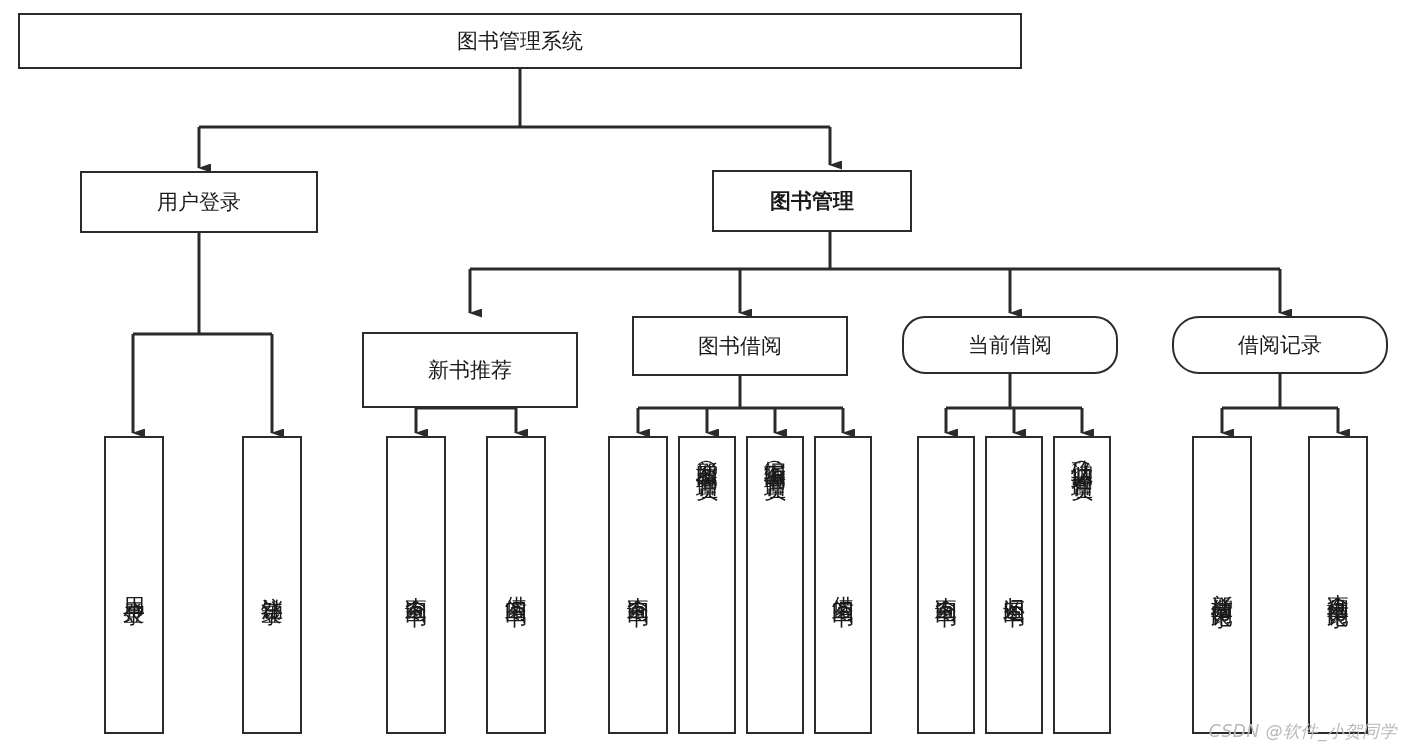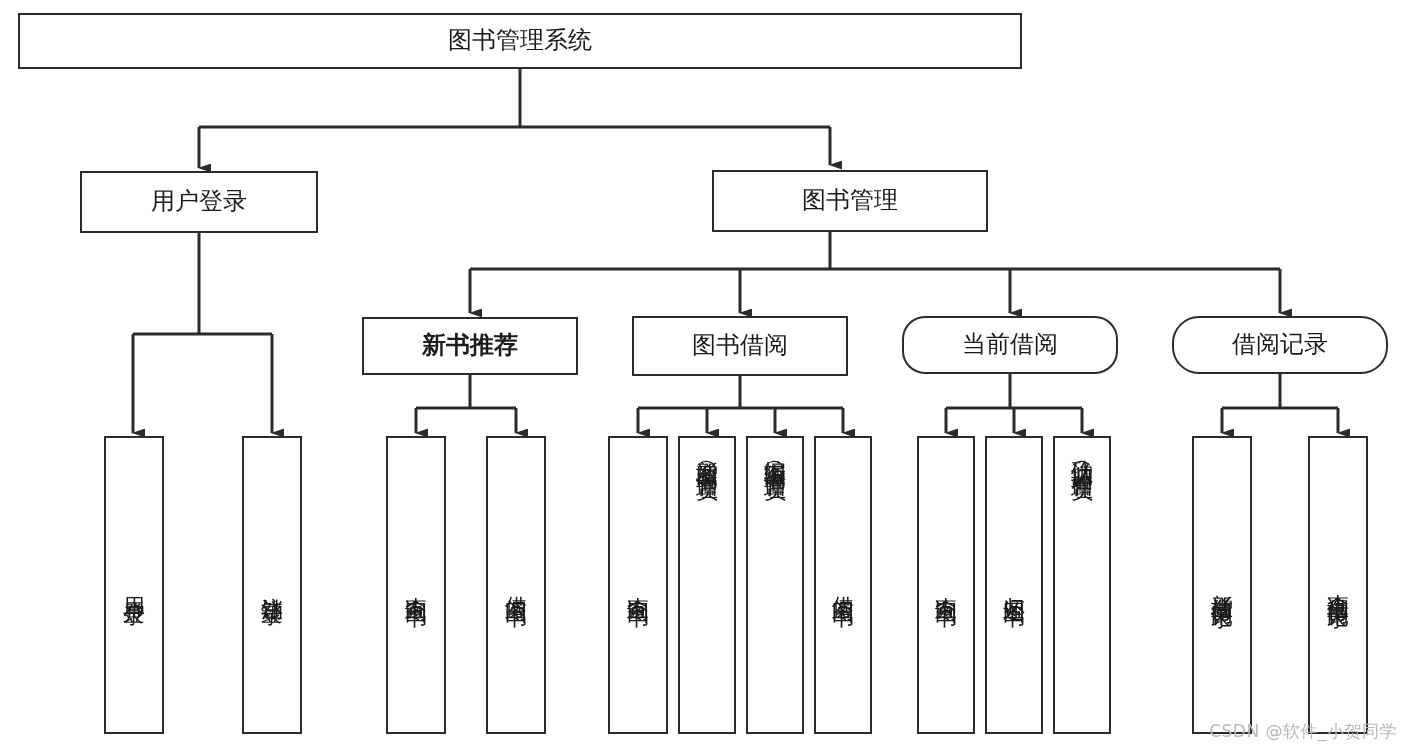--- a/index.html
+++ b/index.html
@@ -37,21 +37,21 @@
     justify-content: center;
     overflow: hidden;
   }
   .node-label {
     color: #1a1a1a;
     line-height: 1.08;
     text-align: center;
     white-space: nowrap;
   }
   .h-node .node-label {
-    font-size: 24px;
+    font-size: 21px;
   }
   .v-node {
     align-items: flex-start;
     justify-content: center;
     padding-top: 0;
   }
   .v-node .node-label {
     writing-mode: vertical-rl;
     text-orientation: upright;
     font-size: 22px;
@@ -66,20 +66,21 @@
     padding-top: 4px;
   }
   #watermark {
     position: absolute;
     right: 8px;
     bottom: 4px;
     font-size: 17px;
     color: #b9b9b9;
     white-space: nowrap;
     letter-spacing: 0.5px;
+    font-style: italic;
   }
 </style>
 </head>
 <body>
 
 <div id="diagram-root">
 
   <svg id="edges" viewBox="0 0 1405 747" xmlns="http://www.w3.org/2000/svg">
     <defs>
       <marker id="arrowhead" markerWidth="11" markerHeight="13" refX="4.5" refY="12" orient="auto" markerUnits="userSpaceOnUse">
@@ -133,25 +134,25 @@
     </g>
   </svg>
 
   <div class="node h-node" style="left:18px; top:13px; width:1004px; height:56px;">
     <span class="node-label">图书管理系统</span>
   </div>
 
   <div class="node h-node" style="left:80px; top:171px; width:238px; height:62px;">
     <span class="node-label">用户登录</span>
   </div>
-  <div class="node h-node" style="left:712px; top:170px; width:276px; height:62px;">
+  <div class="node h-node" style="left:712px; top:170px; width:200px; height:62px;font-weight:bold;">
     <span class="node-label">图书管理</span>
   </div>
 
-  <div class="node h-node" style="left:362px; top:317px; width:216px; height:58px;font-weight:bold;">
+  <div class="node h-node" style="left:362px; top:332px; width:216px; height:76px;">
     <span class="node-label">新书推荐</span>
   </div>
   <div class="node h-node" style="left:632px; top:316px; width:216px; height:60px;">
     <span class="node-label">图书借阅</span>
   </div>
   <div class="node h-node" style="left:902px; top:316px; width:216px; height:58px;border-radius:23px;">
     <span class="node-label">当前借阅</span>
   </div>
   <div class="node h-node" style="left:1172px; top:316px; width:216px; height:58px;border-radius:27px;">
     <span class="node-label">借阅记录</span>

